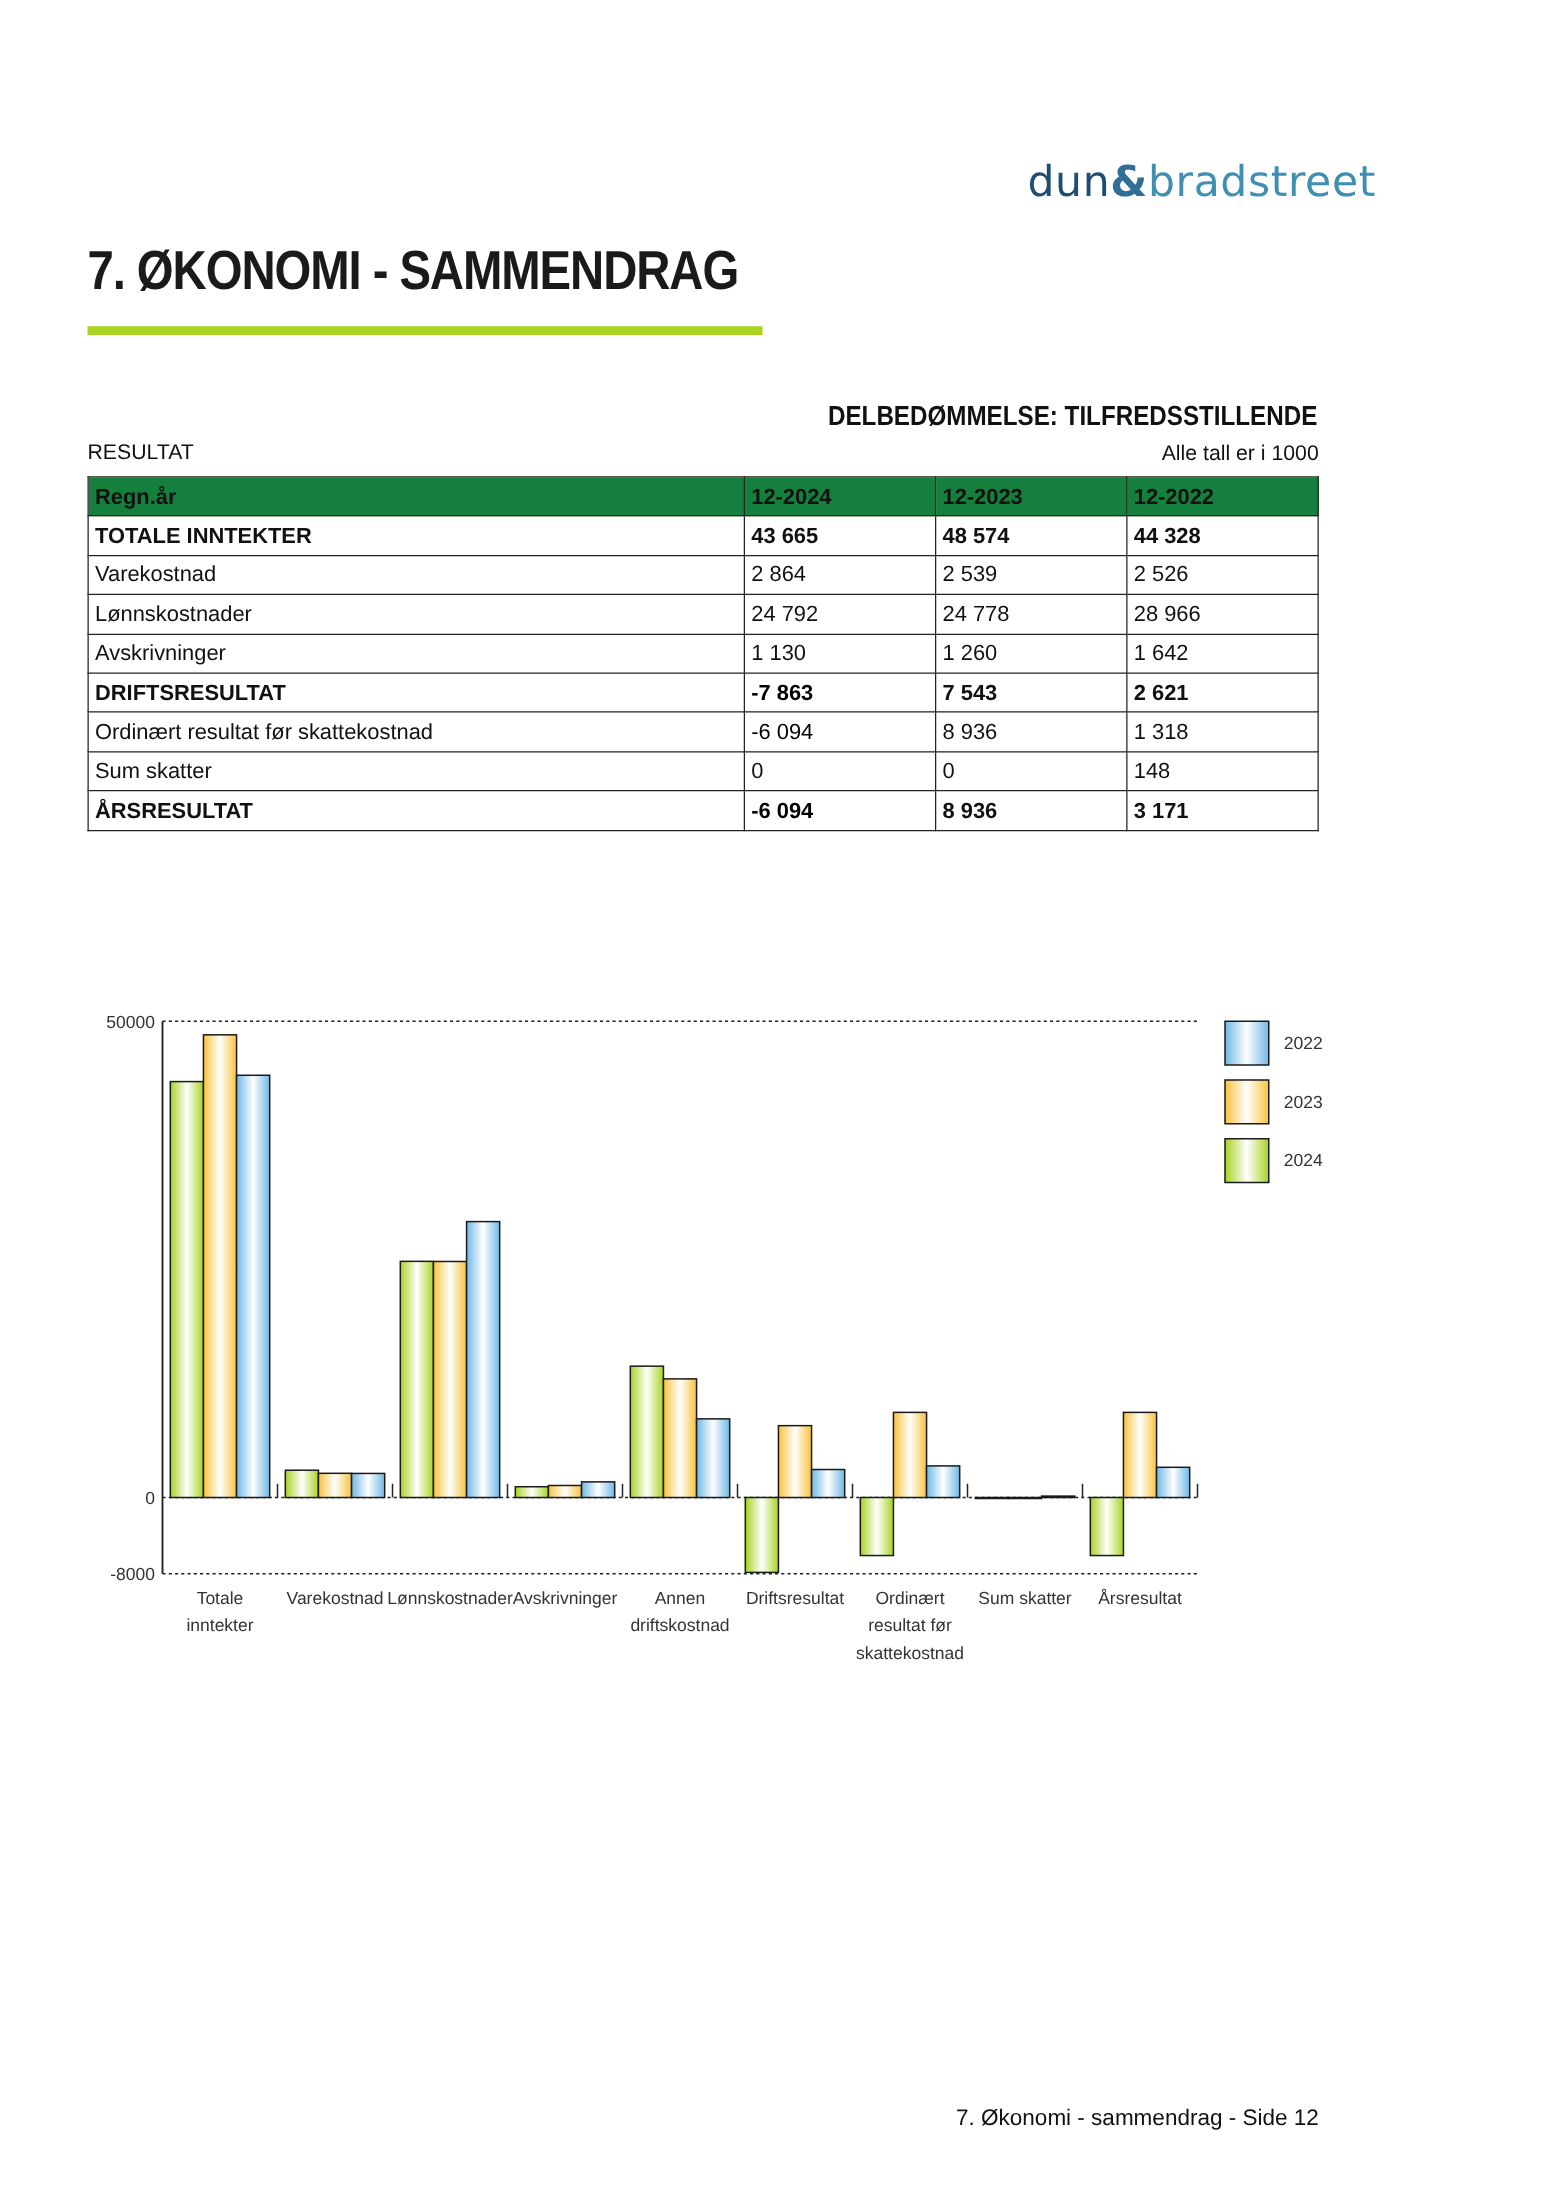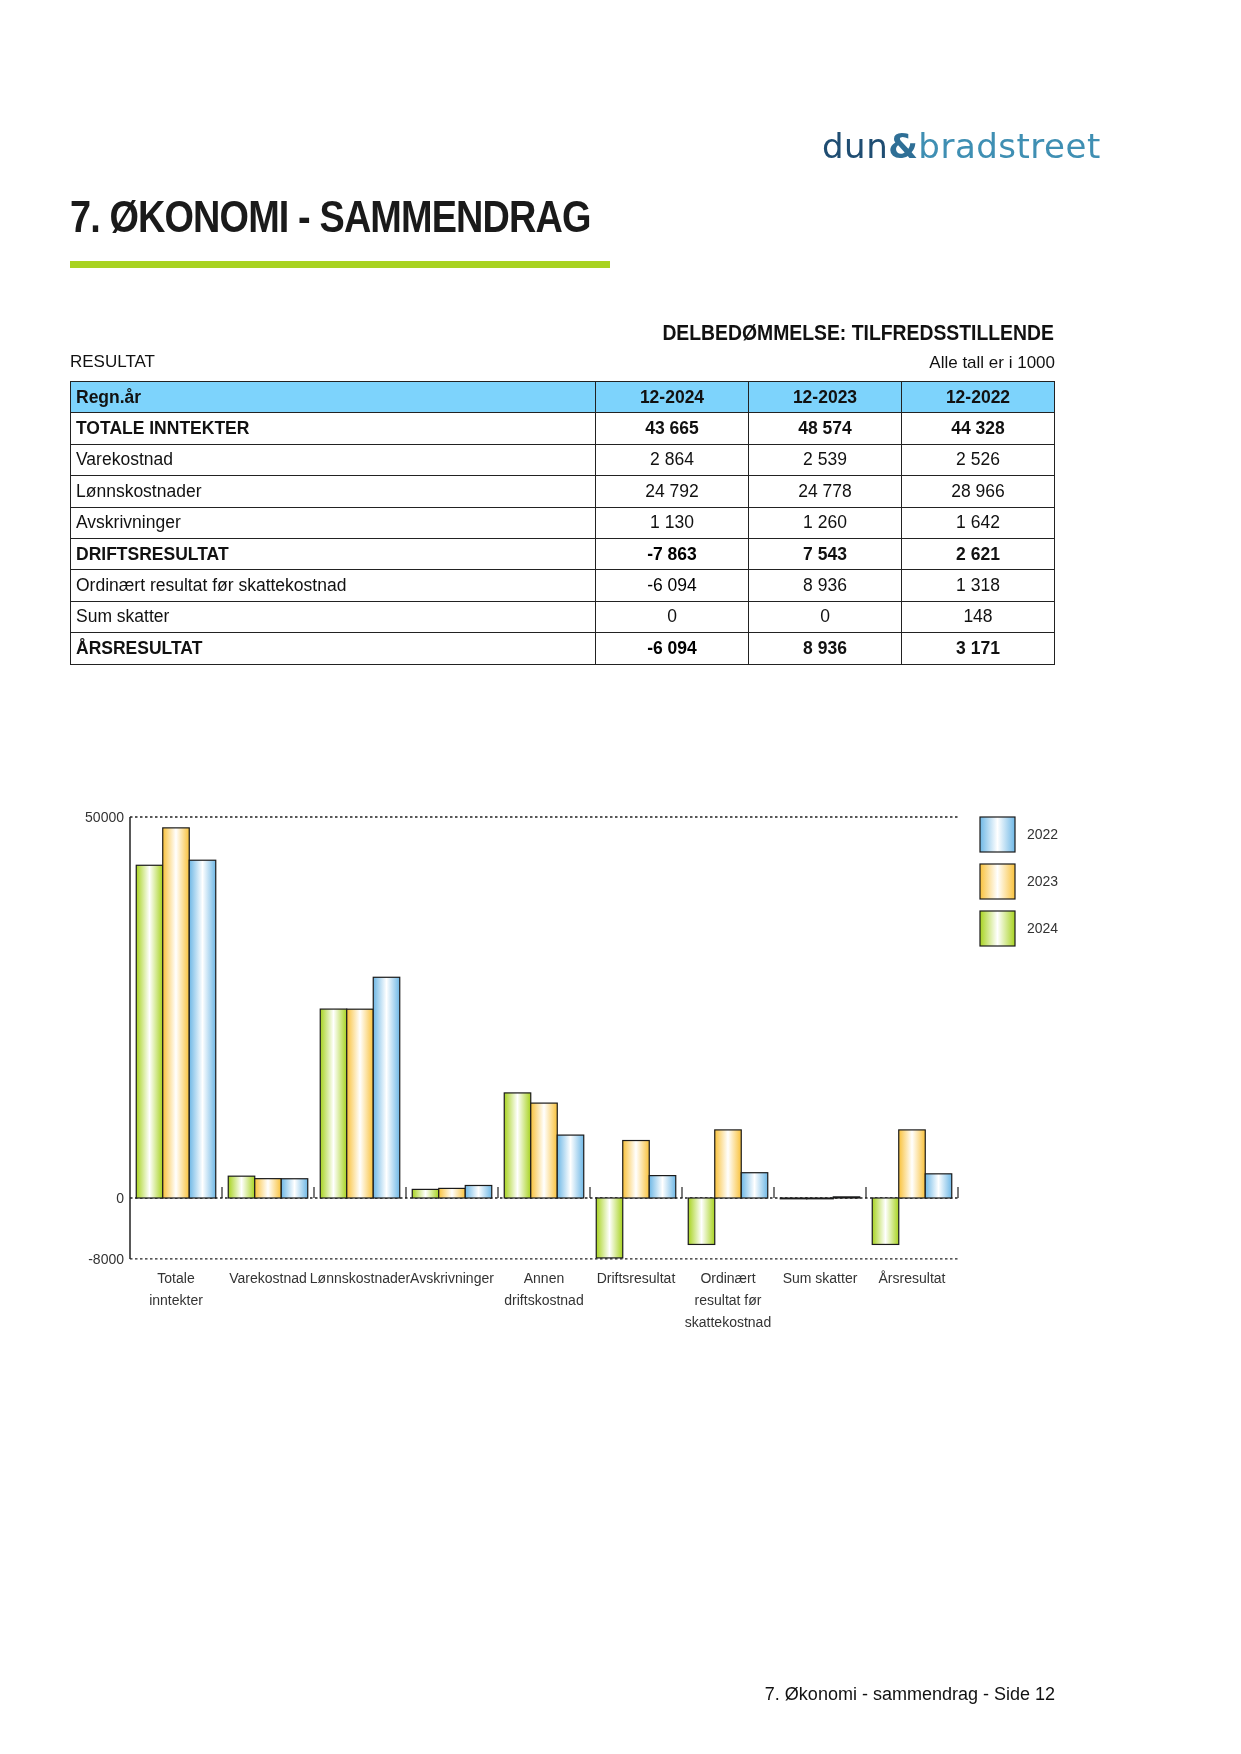--- a/index.html
+++ b/index.html
@@ -8,22 +8,22 @@
   .logo .dun { color: #1f4d72; }
   .logo .amp { color: #2f6f96; font-weight: bold; }
   .logo .brad { color: #3f8fb3; }
   .title { position: absolute; left: 70px; top: 192px; font-family: "Liberation Sans", sans-serif; font-weight: bold; font-size: 44px; letter-spacing: -1px; transform: scaleX(0.86); transform-origin: left center; color: #1a1a1a; white-space: nowrap; }
   .title-bar { position: absolute; left: 70px; top: 261px; width: 540px; height: 7px; background: #a8d321; }
   .subtitle { position: absolute; right: 187px; top: 320px; font-weight: bold; font-size: 22px; transform: scaleX(0.88); transform-origin: right center; white-space: nowrap; color: #111; }
   .section-label { position: absolute; left: 70px; top: 352px; font-weight: normal; font-size: 17px; }
   .units-note { position: absolute; right: 186px; top: 353px; font-size: 17px; }
   table.res { position: absolute; left: 70px; top: 381px; width: 985px; border-collapse: collapse; font-size: 17.5px; }
   table.res td { border: 1px solid #222; height: 30.4px; padding: 0 5px; }
-  table.res td.num { text-align: center; width: 142px; }
-  table.res tr.head td { background: #7dd3fc; font-weight: bold; }
+  table.res td.num { text-align: left; width: 142px; }
+  table.res tr.head td { background: #15803d; font-weight: bold; }
   table.res tr.bold td { font-weight: bold; }
   table.res td.neg { color: #000000; }
   .chart { position: absolute; left: 0; top: 780px; }
   .footer { position: absolute; right: 186px; top: 1684px; font-size: 18px; color: #111; }
 </style>
 </head>
 <body>
 
 <div class="logo">
   <span class="dun">dun</span><span class="amp">&amp;</span><span class="brad">bradstreet</span>

